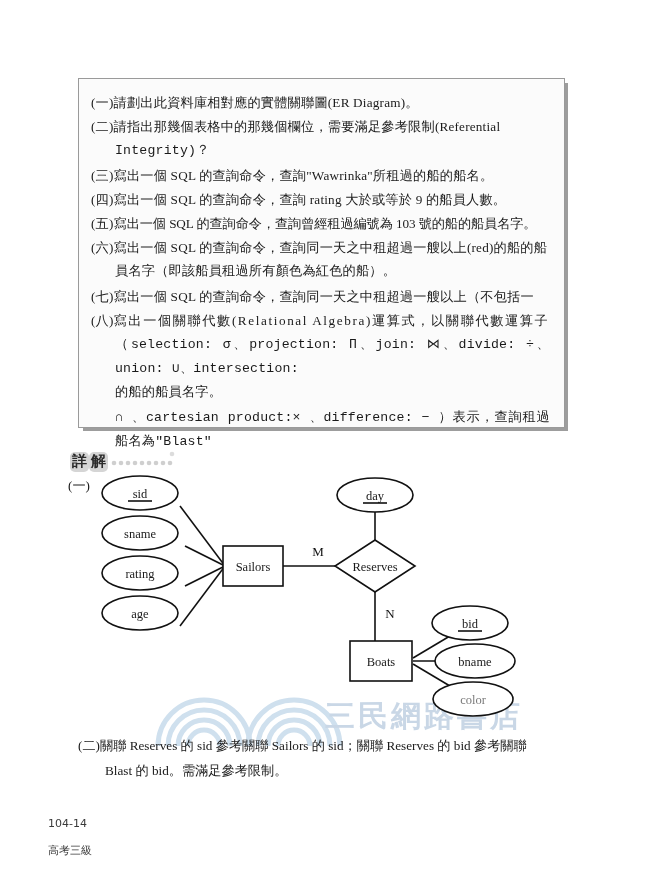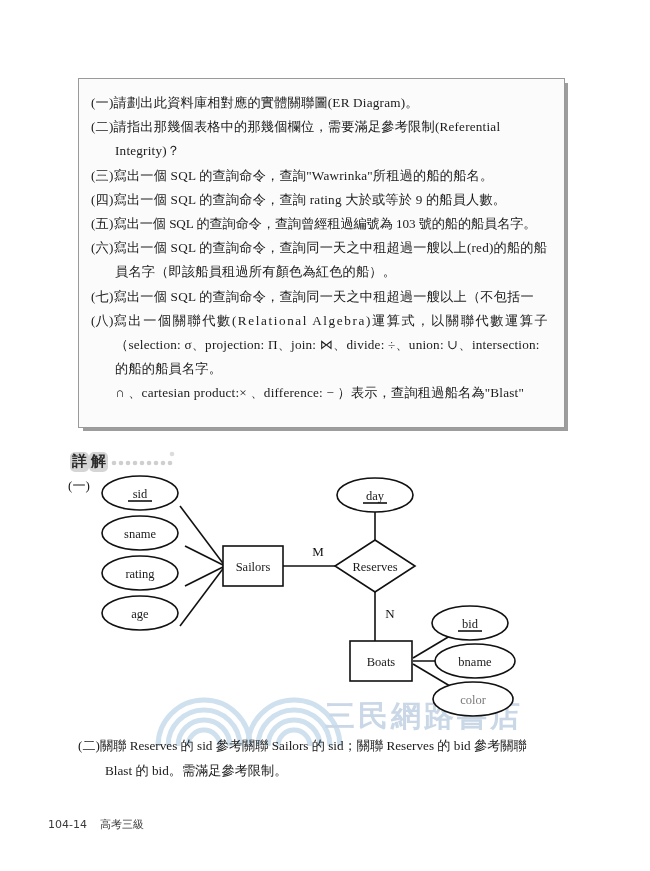--- a/index.html
+++ b/index.html
@@ -43,21 +43,21 @@
   }
   .qline{
     display:flex;
     font-size:13.2px;
     line-height:24.2px;
     letter-spacing:0.2px;
     margin:0;
   }
   .qnum{flex:0 0 auto;white-space:nowrap;}
   .qtxt{flex:1 1 auto;text-align:justify;}
-  .qtxt-ind{flex:1 1 auto;text-align:justify;padding-left:24px;}
+  .qtxt-ind{flex:1 1 auto;text-align:justify;padding-left:24px;font-family:Liberation Mono, monospace;}
   .tight{letter-spacing:-0.1px;}
 
   
   .sol-head{
     position:absolute;left:70px;top:450px;width:200px;height:24px;z-index:2;
   }
   .sol-chip{
     display:inline-block;
     background:#d5d5d5;
     border-radius:5px;
@@ -87,21 +87,21 @@
   .ans-row{display:flex;}
   .ans-num{flex:0 0 auto;white-space:nowrap;}
   .ans-txt{flex:1 1 auto;}
   .ans-txt2{padding-left:27px;}
 
   
   .footer{
     position:absolute;left:48px;top:817px;z-index:2;
     font-family:"DejaVu Sans","Liberation Sans",sans-serif;
     font-size:11px;color:#3a3a3a;
-    display:flex;gap:13px;align-items:baseline;
+    display:flex;gap:13px;align-items:baseline;flex-direction:column;
   }
 </style>
 </head>
 <body>
 
 <div class="page">
 
   <div class="watermark">
     <svg class="wm-arcs" width="420" height="70" viewBox="0 0 420 70">
       <g fill="none" stroke="#cfe0ee" stroke-width="5">

